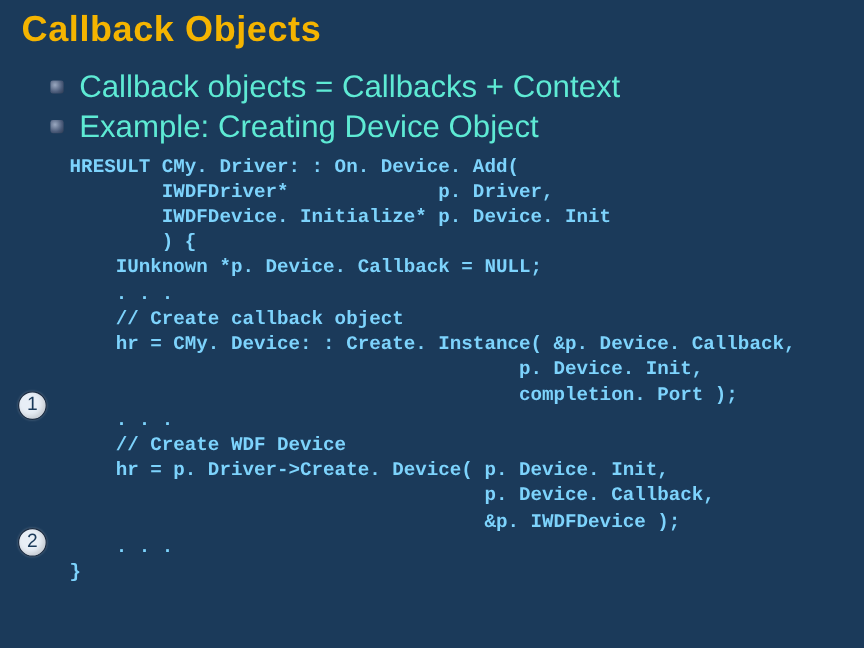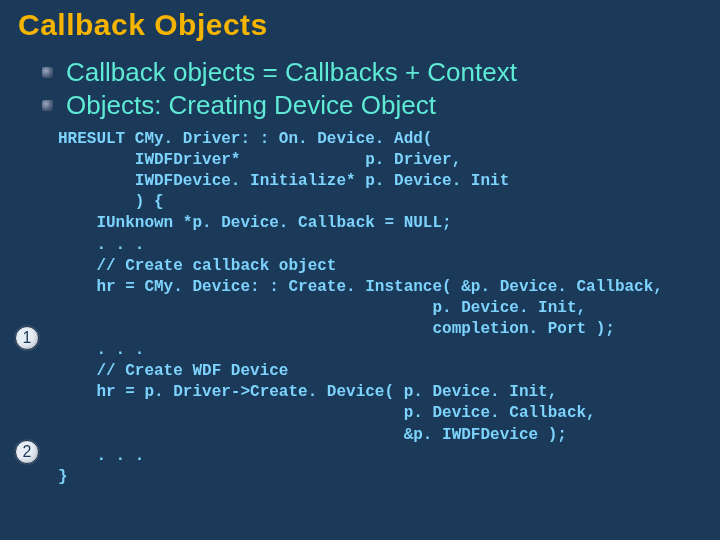--- a/index.html
+++ b/index.html
@@ -79,21 +79,21 @@
 </style>
 </head>
 <body>
 
 <div class="slide">
 
   <h1 class="title">Callback Objects</h1>
 
   <ul class="bullets">
     <li>Callback objects = Callbacks + Context</li>
-    <li>Objects: Creating Device Object</li>
+    <li>Example: Creating Device Object</li>
   </ul>
 
   <div class="code">HRESULT CMy. Driver: : On. Device. Add(
         IWDFDriver*             p. Driver,
         IWDFDevice. Initialize* p. Device. Init
         ) {
     IUnknown *p. Device. Callback = NULL;
     . . .
     // Create callback object
     hr = CMy. Device: : Create. Instance( &amp;p. Device. Callback,

